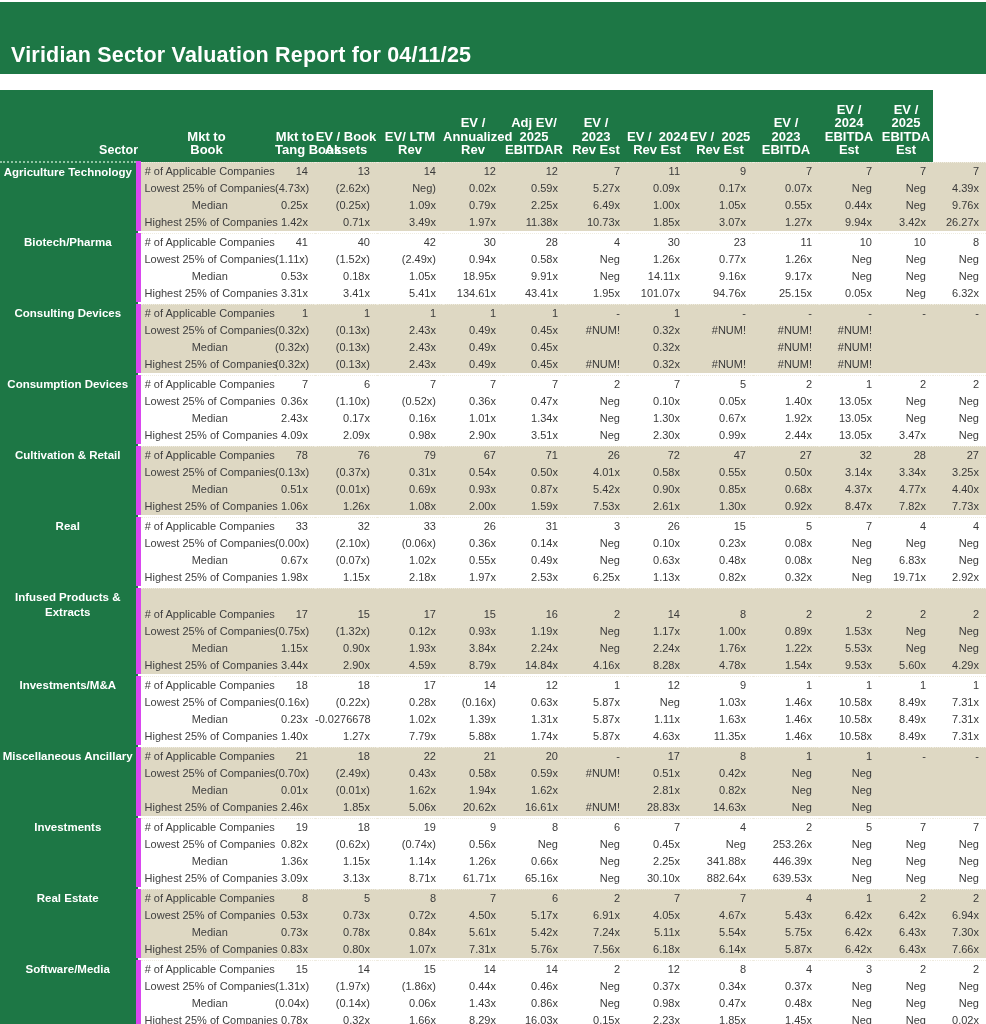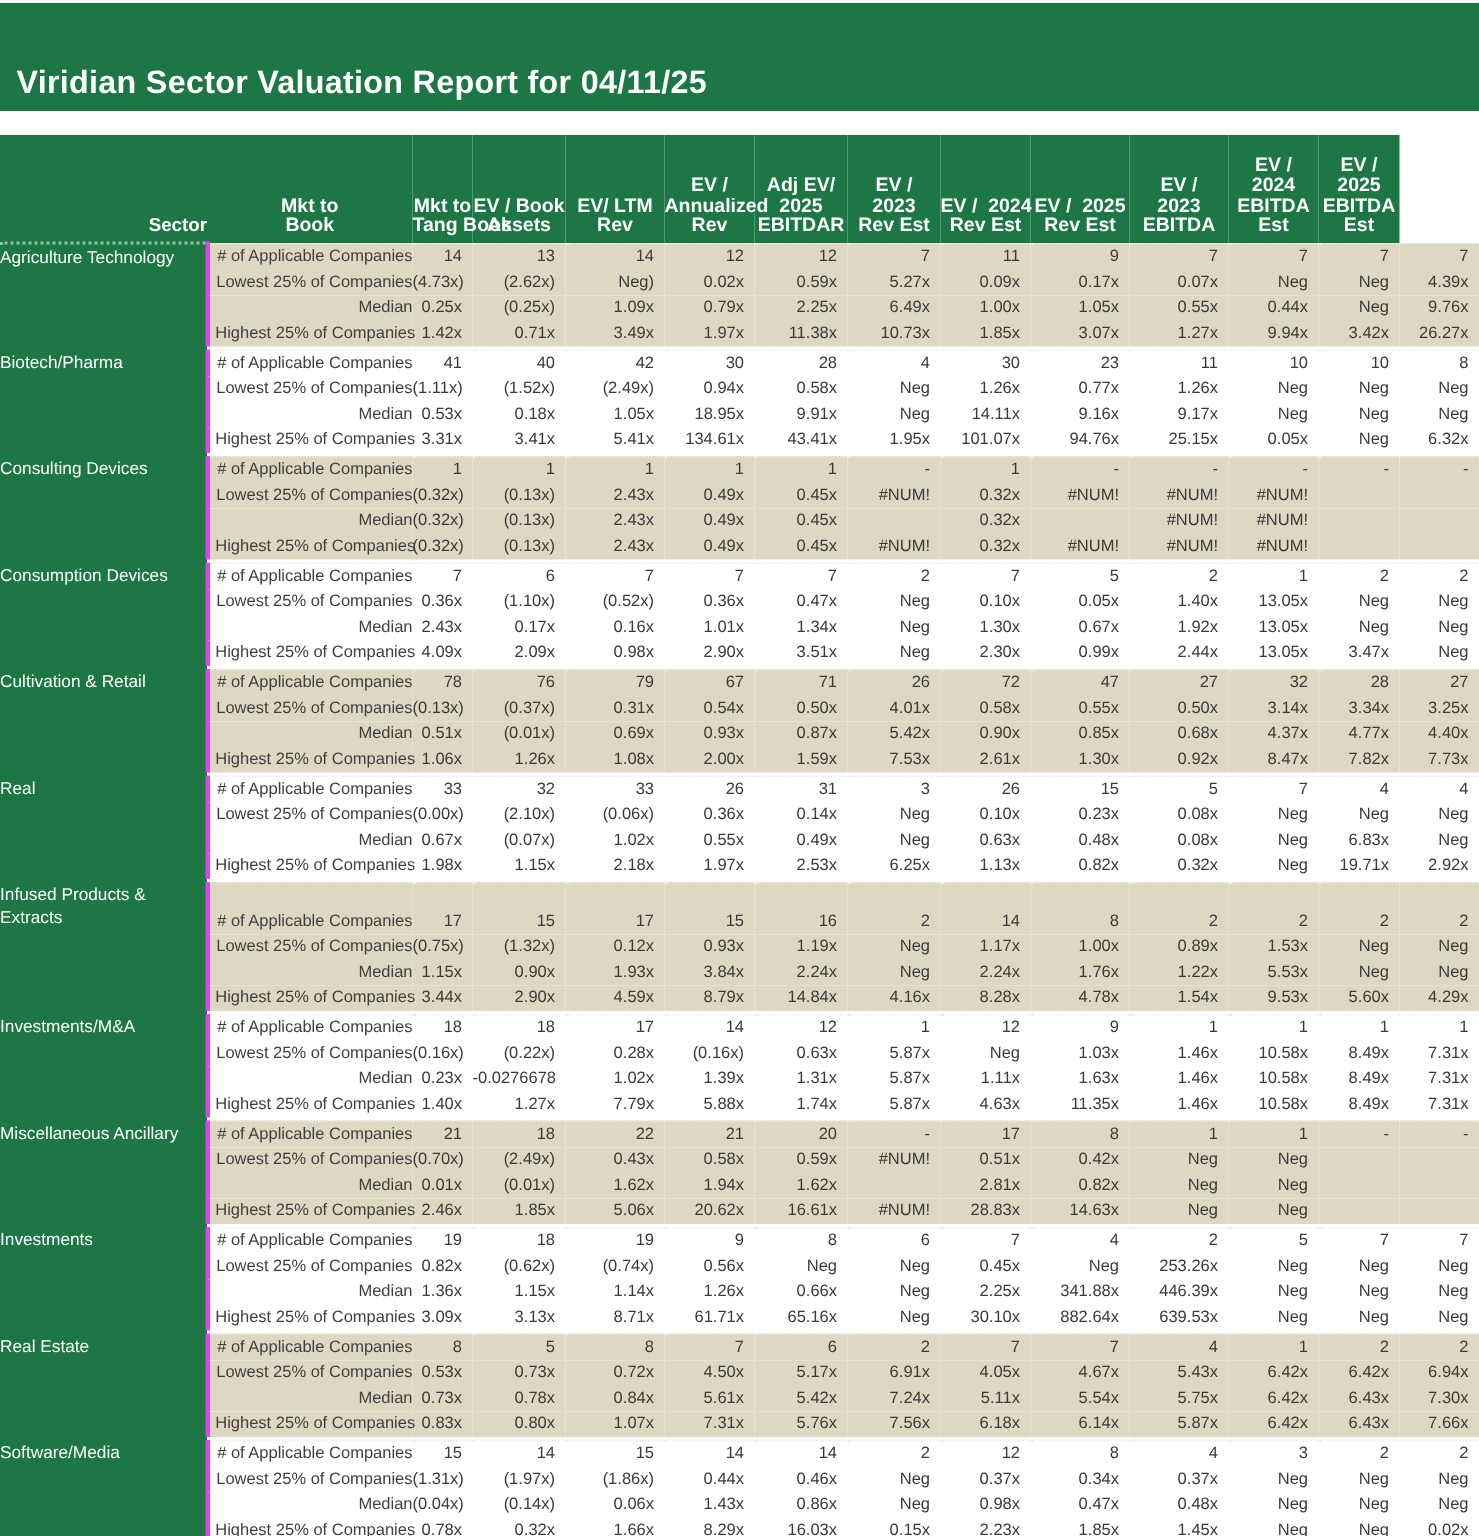--- a/index.html
+++ b/index.html
@@ -11,23 +11,23 @@
   .table-wrap{margin-top:16px;position:relative;}
   .green-rail{position:absolute;top:0;left:0;width:138px;height:100%;background:var(--green,#1d7745);}
   table{position:relative;border-collapse:collapse;table-layout:fixed;width:986px;}
   thead tr{height:72px;}
   thead th{background:var(--green,#1d7745);color:#fff;font-size:13px;font-weight:bold;
     vertical-align:bottom;text-align:center;padding:0 0 5px 0;line-height:13.5px;white-space:pre;}
   th.sector-h{font-size:12.5px;text-align:right;padding-bottom:4px;
     border-bottom:2px dotted #8fc3a2;}
   tbody td{height:17px;padding:0;font-size:11px;color:#3a3a3a;line-height:17px;}
   tr.spacer td{height:2px;background:transparent;line-height:2px;}
-  td.sector-cell{background:transparent;color:#fff;font-weight:normal;font-size:11.5px;
-    vertical-align:top;line-height:15px;padding-top:2px;}
-  td.label-cell{text-align:right;padding-left:4px;border-left:3px solid #d946ef;color:#404040;
+  td.sector-cell{background:transparent;color:#fff;font-weight:bold;font-size:11.5px;
+    text-align:center;vertical-align:top;line-height:15px;padding-top:2px;}
+  td.label-cell{text-align:center;padding-left:4px;border-left:5px solid #d946ef;color:#404040;
     white-space:nowrap;}
   td.val-cell{text-align:right;padding-right:7px;white-space:nowrap;}
   tr.shaded td.label-cell,tr.shaded td.val-cell{background:var(--beige,#ded8c3);}
   tr.plain td.label-cell,tr.plain td.val-cell{background:#fff;}
   tr.band-top td.label-cell,tr.band-top td.val-cell{border-top:1px dotted #efece0;}
 </style>
 </head>
 <body>
 
 <div class="page">

